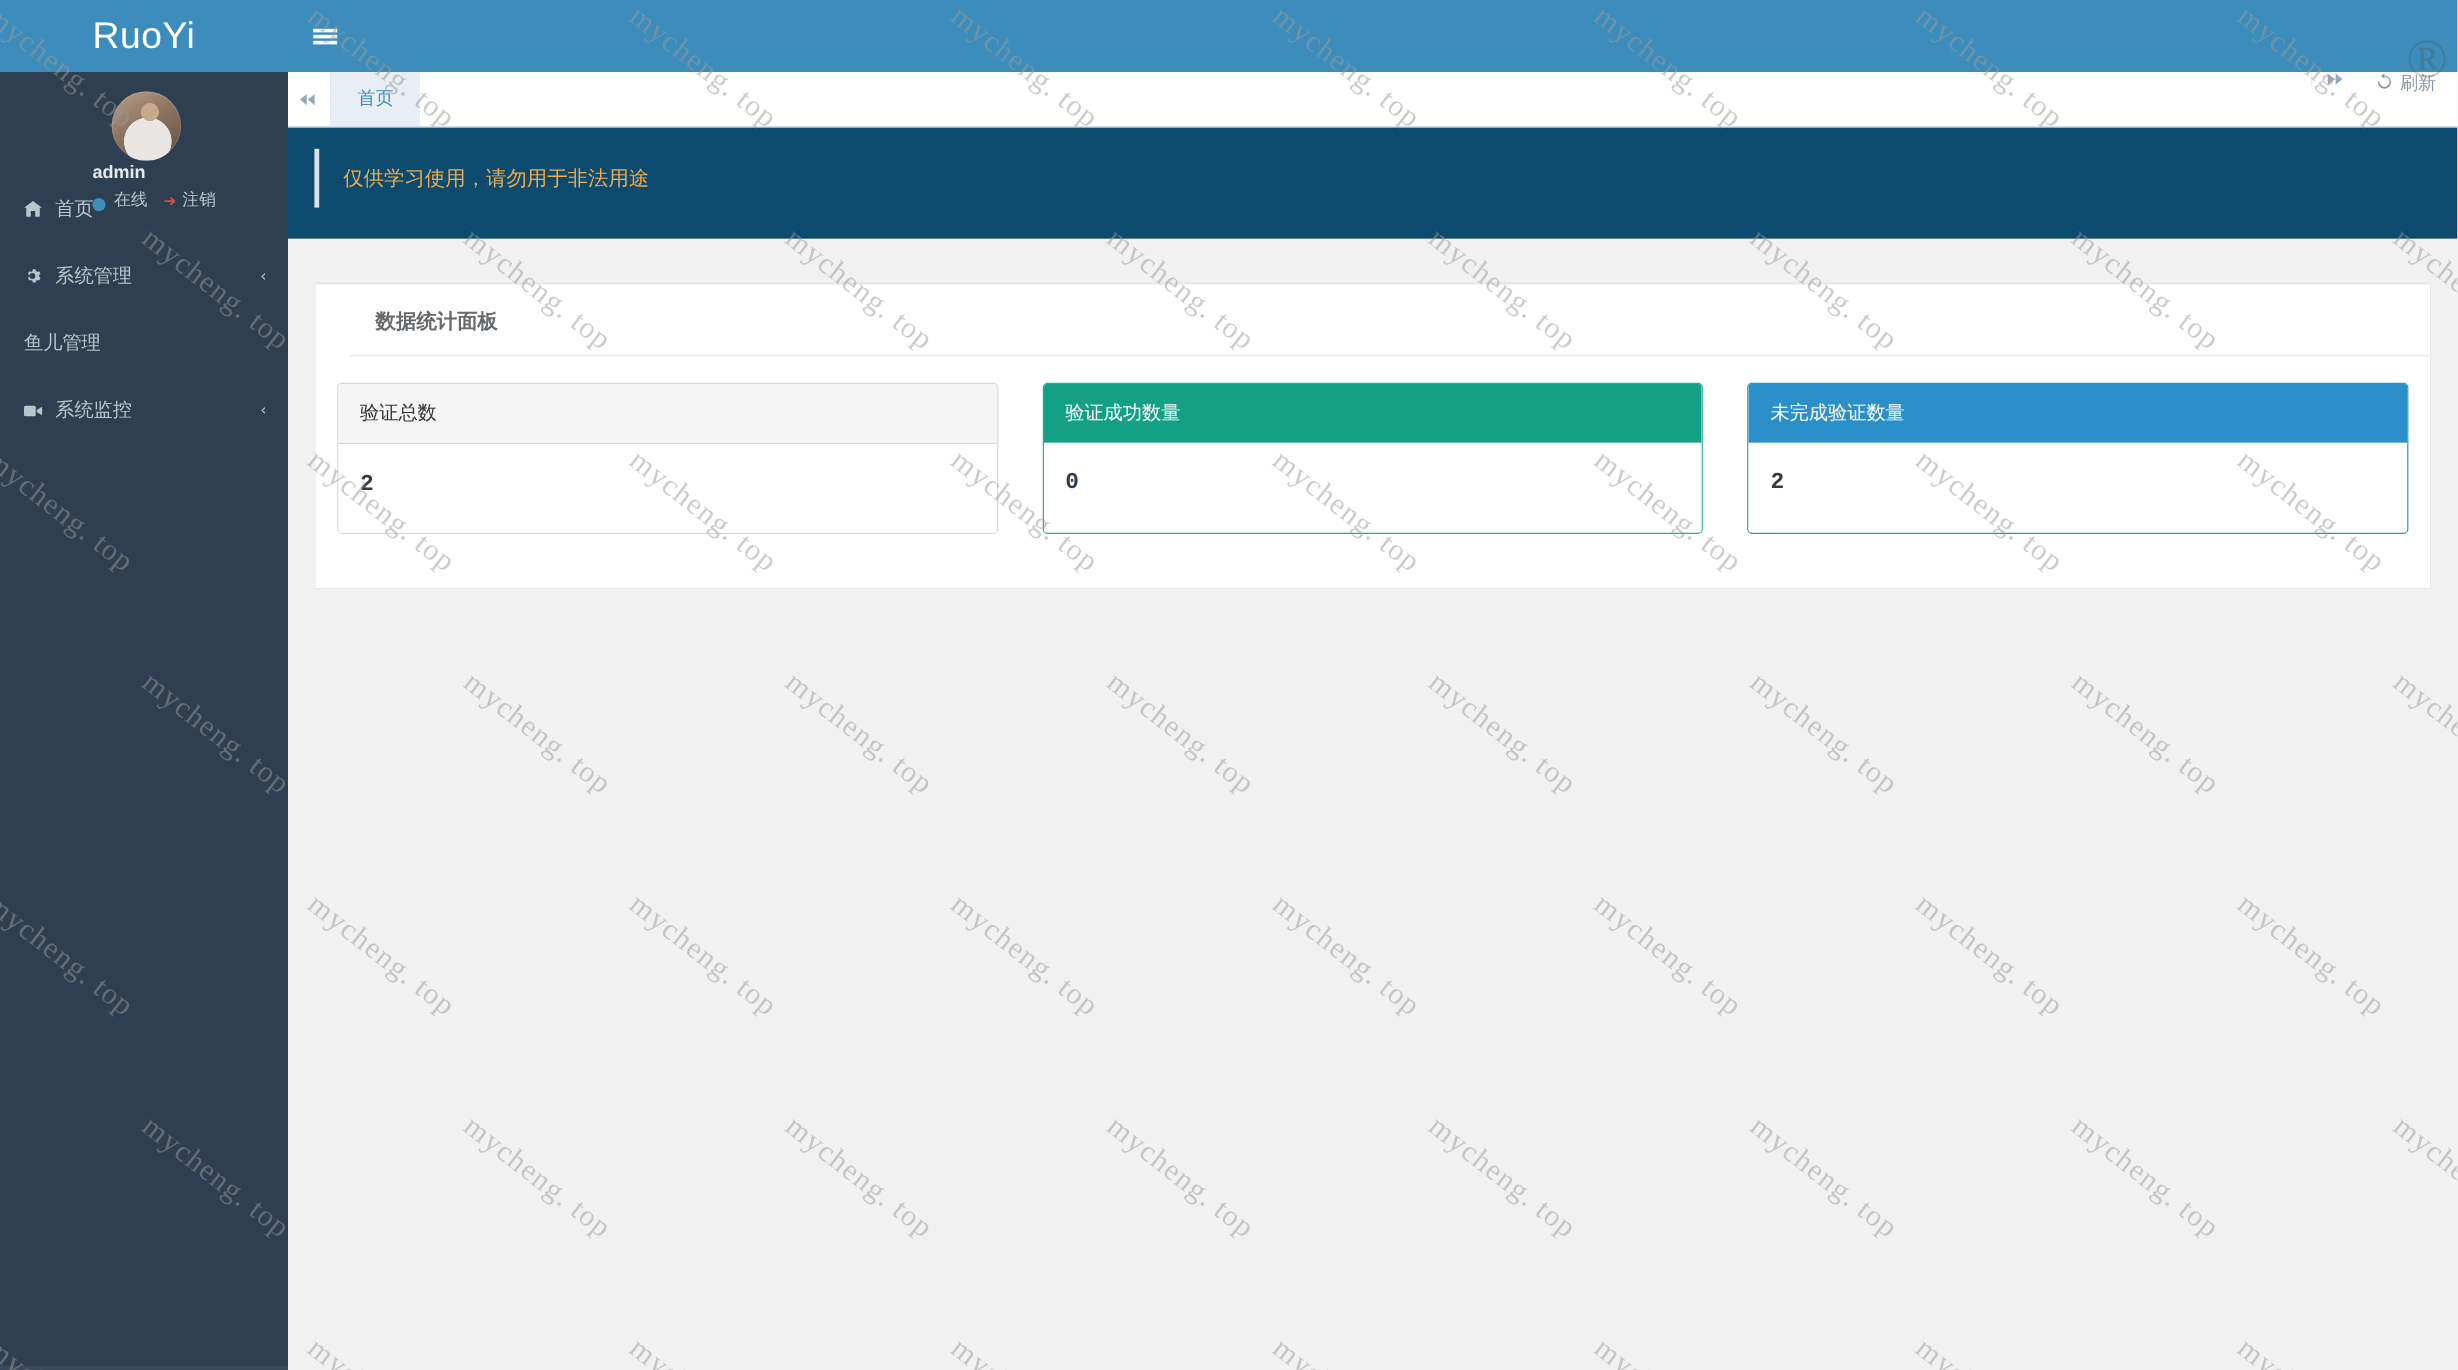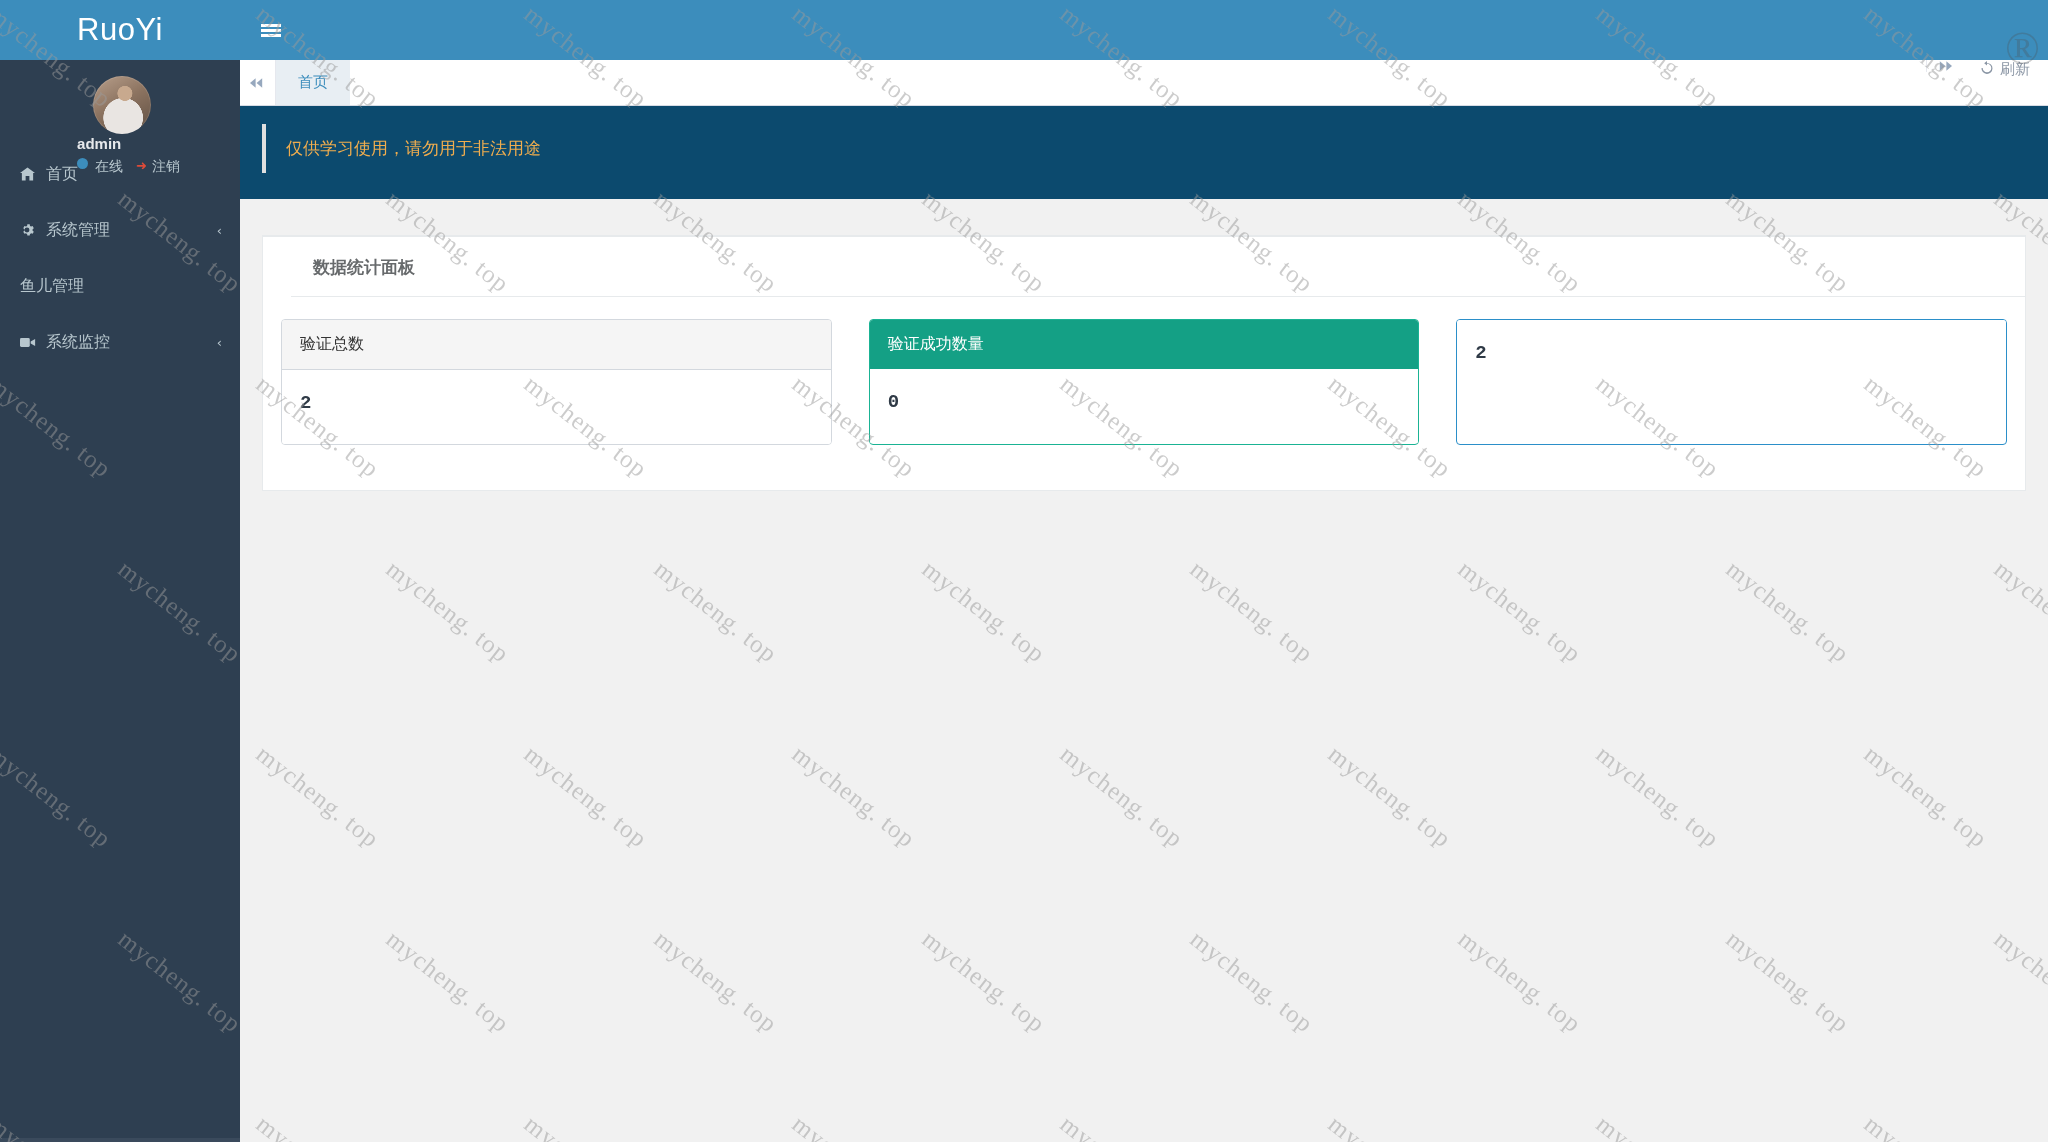--- a/index.html
+++ b/index.html
@@ -41,21 +41,21 @@
   .avatar{
     width:58px; height:58px; border-radius:50%; flex:0 0 58px;
     background:
       radial-gradient(circle at 55% 30%, #c8a98e 0 14%, transparent 15%),
       radial-gradient(circle at 52% 72%, #e9e5e2 0 38%, transparent 39%),
       linear-gradient(150deg,#b9a08c 0%, #8d7461 45%, #5e4e42 100%);
     box-shadow:inset 0 0 0 1px rgba(255,255,255,.12);
   }
   .user-meta{ margin-left:13px; }
   .user-name{ color:#e7e9ec; font-size:15px; font-weight:bold; line-height:19px; }
-  .user-status{ display:flex; align-items:flex-start; margin-top:5px; font-size:14px; }
+  .user-status{ display:flex; align-items:flex-end; margin-top:5px; font-size:14px; }
   .dot{ width:11px;height:11px;border-radius:50%;background:#3c8dbc;display:inline-block; }
   .status-text{ color:#b8c7ce; margin-left:7px; }
   .logout-icon{ color:#dd4b39; margin-left:13px; font-size:13px; }
   .logout-text{ color:#b8c7ce; margin-left:5px; }
 
   .menu{ margin-top:4px; }
   .menu-item{
     display:flex; align-items:center; height:56px; padding:0 18px 0 20px;
     color:#b8c7ce; font-size:16px; cursor:pointer; position:relative;
   }
@@ -276,20 +276,21 @@
           </div>
 
           <div class="card green">
             <div class="card-head">验证成功数量</div>
             <div class="card-body">
               <div class="card-value">0</div>
             </div>
           </div>
 
           <div class="card blue">
+            <div class="card-head">未完成验证数量</div>
             <div class="card-body">
               <div class="card-value">2</div>
             </div>
           </div>
 
         </div>
       </div>
     </div>
     <div class="bottom-fill"></div>
   </div>

